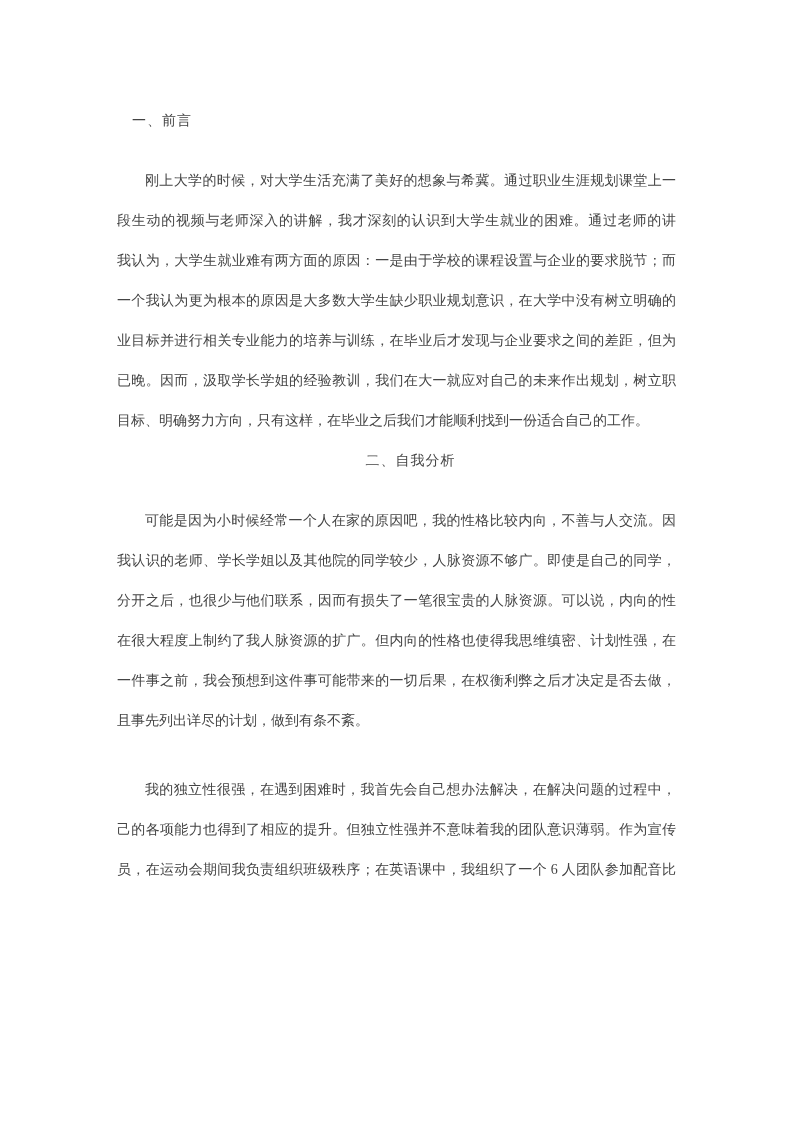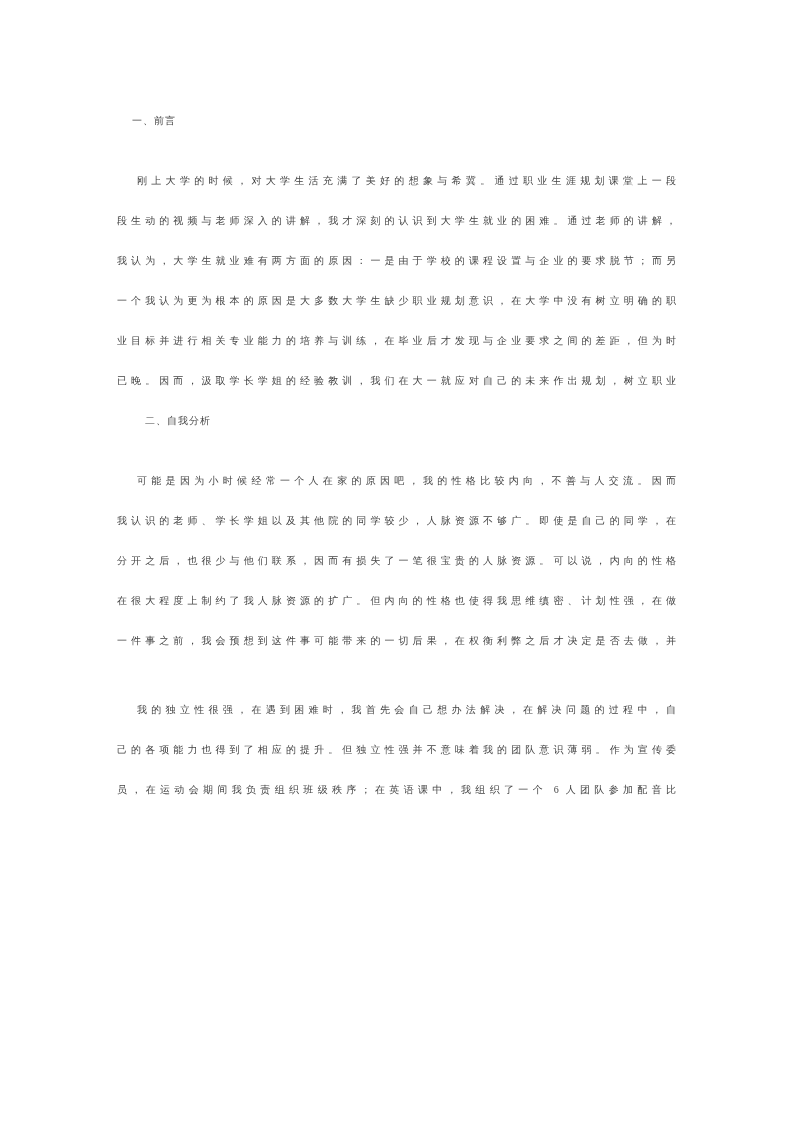--- a/index.html
+++ b/index.html
@@ -10,33 +10,33 @@
   .page {
     position: relative;
     width: 793px;
     height: 1122px;
     margin: 0 auto;
     background: #ffffff;
     box-sizing: border-box;
     padding: 101px 117px 0 117px;
     overflow: hidden;
     font-family: "Liberation Serif", "DejaVu Serif", serif;
-    font-size: 10px;
+    font-size: 14px;
     color: #444444;
   }
   .doc-section { margin: 0; }
   .heading {
     height: 40px;
     line-height: 40px;
     margin-bottom: 20px;
     white-space: nowrap;
     letter-spacing: 1px;
   }
   .doc-section.sec0 .heading { padding-left: 15px; }
-  .doc-section.sec1 .heading { padding-left: 28px; }
+  .doc-section.sec1 .heading { padding-left: 28px; text-align: center; }
   .para {
     margin: 0 0 29px 0;
   }
   .para:last-child { margin-bottom: 0; }
   .line {
     height: 40px;
     line-height: 40px;
     text-align: justify;
     text-align-last: justify;
     overflow: hidden;
@@ -54,30 +54,32 @@
   <div id="doc-root">
       <section class="doc-section sec0">
         <div class="heading">一、前言</div>
         <div class="para">
           <div class="line firstline">刚上大学的时候，对大学生活充满了美好的想象与希冀。通过职业生涯规划课堂上一段</div>
           <div class="line">段生动的视频与老师深入的讲解，我才深刻的认识到大学生就业的困难。通过老师的讲解，</div>
           <div class="line">我认为，大学生就业难有两方面的原因：一是由于学校的课程设置与企业的要求脱节；而另</div>
           <div class="line">一个我认为更为根本的原因是大多数大学生缺少职业规划意识，在大学中没有树立明确的职</div>
           <div class="line">业目标并进行相关专业能力的培养与训练，在毕业后才发现与企业要求之间的差距，但为时</div>
           <div class="line">已晚。因而，汲取学长学姐的经验教训，我们在大一就应对自己的未来作出规划，树立职业</div>
+          <div class="line lastline">目标、明确努力方向，只有这样，在毕业之后我们才能顺利找到一份适合自己的工作。</div>
         </div>
       </section>
       <section class="doc-section sec1">
         <div class="heading">二、自我分析</div>
         <div class="para">
           <div class="line firstline">可能是因为小时候经常一个人在家的原因吧，我的性格比较内向，不善与人交流。因而</div>
           <div class="line">我认识的老师、学长学姐以及其他院的同学较少，人脉资源不够广。即使是自己的同学，在</div>
           <div class="line">分开之后，也很少与他们联系，因而有损失了一笔很宝贵的人脉资源。可以说，内向的性格</div>
           <div class="line">在很大程度上制约了我人脉资源的扩广。但内向的性格也使得我思维缜密、计划性强，在做</div>
           <div class="line">一件事之前，我会预想到这件事可能带来的一切后果，在权衡利弊之后才决定是否去做，并</div>
+          <div class="line lastline">且事先列出详尽的计划，做到有条不紊。</div>
         </div>
         <div class="para">
           <div class="line firstline">我的独立性很强，在遇到困难时，我首先会自己想办法解决，在解决问题的过程中，自</div>
           <div class="line">己的各项能力也得到了相应的提升。但独立性强并不意味着我的团队意识薄弱。作为宣传委</div>
           <div class="line">员，在运动会期间我负责组织班级秩序；在英语课中，我组织了一个 6 人团队参加配音比</div>
         </div>
       </section>
     </div>
 </div>
 

